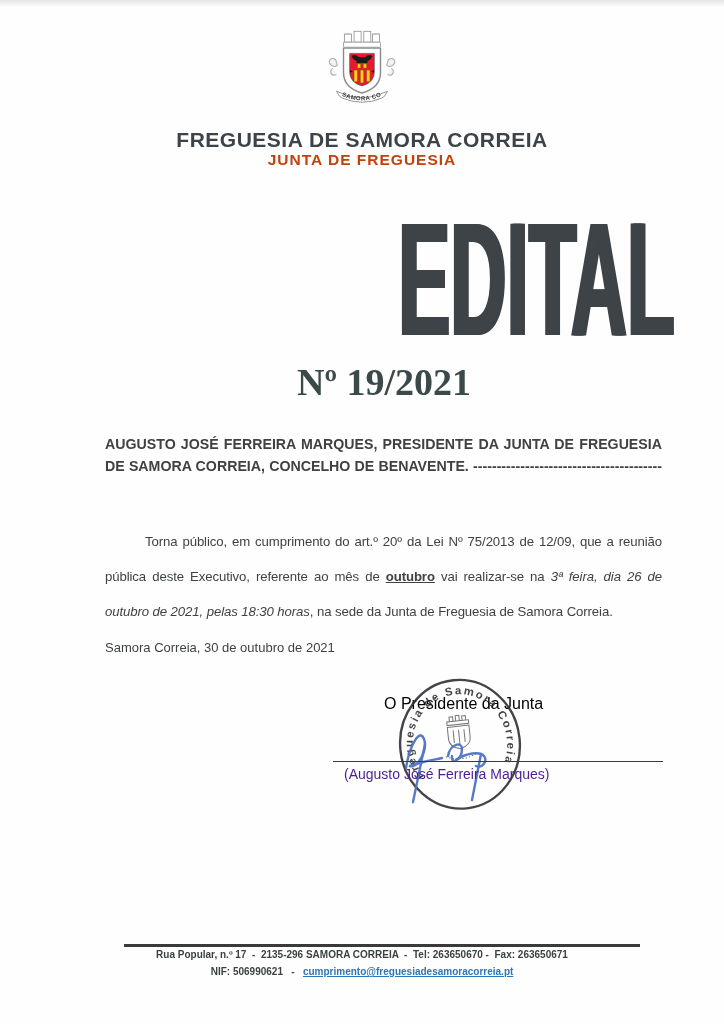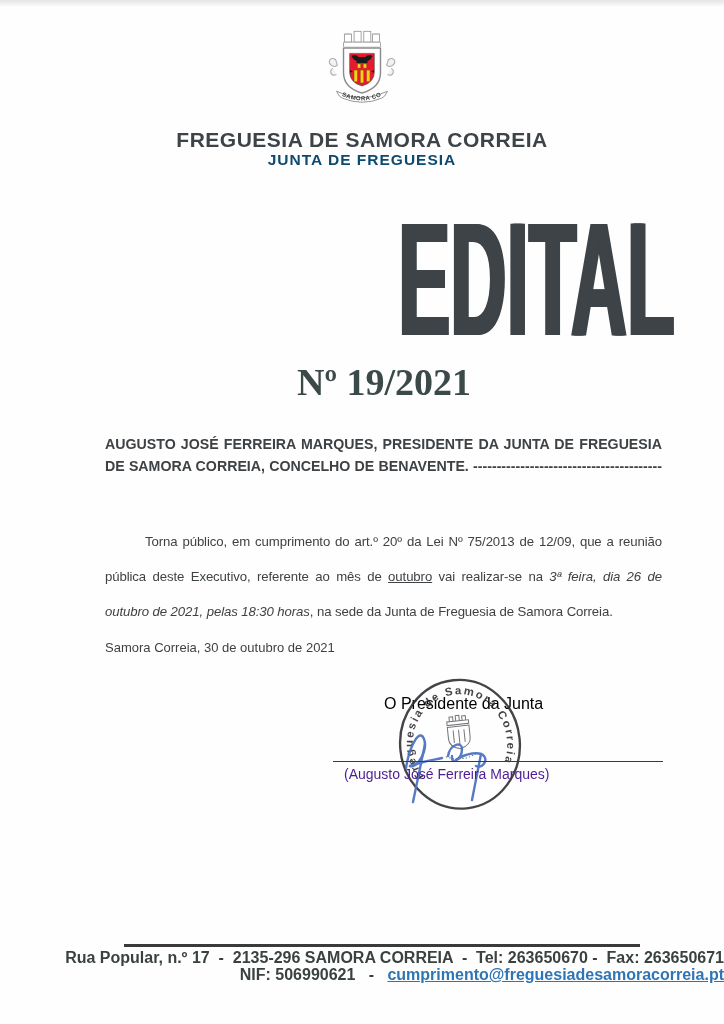--- a/index.html
+++ b/index.html
@@ -9,55 +9,55 @@
 
   
   .scan-top { position:absolute; top:0; left:0; width:100%; height:7px;
               background:linear-gradient(#cfcfcf,rgba(255,255,255,0)); opacity:.55; }
 
   
   .crest { position:absolute; top:24px; left:0; width:100%; text-align:center; }
   .org-name { position:absolute; top:128px; width:100%; text-align:center;
               font-weight:bold; font-size:21px; letter-spacing:.5px; color:#3d4347; }
   .org-sub  { position:absolute; top:151px; width:100%; text-align:center;
-              font-weight:bold; font-size:15.5px; letter-spacing:1px; color:#0c4a6e; }
+              font-weight:bold; font-size:15.5px; letter-spacing:1px; color:#c2410c; }
 
   
   .edital-wrap { position:absolute; top:198px; width:100%; text-align:right; line-height:1; }
   .edital { display:inline-block; font-weight:bold; font-size:104px; letter-spacing:1px;
             color:#3d4347; transform:scale(0.74,1.56); transform-origin:50% 0;
             text-shadow:2.5px 0 0 currentColor, -2.5px 0 0 currentColor; }
 
   .doc-number { position:absolute; top:360px; width:100%; text-align:center;
                 font-family:"Liberation Serif", serif; font-weight:bold;
                 font-size:38px; color:#3b4949;padding-left:44px; }
 
   
   .body-block { position:absolute; left:105px; width:557px; color:#3f4245; }
   .intro { top:433px; font-weight:bold; font-size:14.2px; line-height:22px;
            text-align:justify; max-height:45px; overflow:hidden; }
   .para  { top:524px; font-size:13.2px; letter-spacing:-0.1px; line-height:35px;
            text-align:justify; text-indent:40px; }
-  .para .u { text-decoration:underline; }
+  .para .u { text-decoration:underline;font-weight:bold; }
   .para .i { font-style:italic; }
   .date-line { top:640px; font-size:13px; }
 
   
   .sig-title { position:absolute; left:384px; top:695px; font-size:16px; color:#000000; }
   .stamp { position:absolute; left:392px; top:672px; pointer-events:none; }
   .sig-script { position:absolute; left:396px; top:716px; pointer-events:none; }
   .sig-line { position:absolute; left:333px; top:761px; width:330px; height:0;
               border-top:1.5px solid #3c3c3c; }
   .sig-name { position:absolute; left:344px; top:766px; font-size:14px; color:#4c1d95; }
 
   
   .footer-rule { position:absolute; left:124px; top:944px; width:516px; height:2.5px;
                  background:#3a3a3a; }
-  .footer-l1, .footer-l2 { position:absolute; width:100%; text-align:right;
-                 font-weight:bold; font-size:16px; color:#3a423e; white-space:pre; }
+  .footer-l1, .footer-l2 { position:absolute; width:100%; text-align:center;
+                 font-weight:bold; font-size:10px; color:#3a423e; white-space:pre; }
   .footer-l1 { top:949px; }
   .footer-l2 { top:966px; }
   .footer-l2 a { color:#2e75b6; text-decoration:underline; cursor:pointer; }
 </style>
 </head>
 <body>
 
 <div class="page">
   <div class="scan-top"></div>
 

